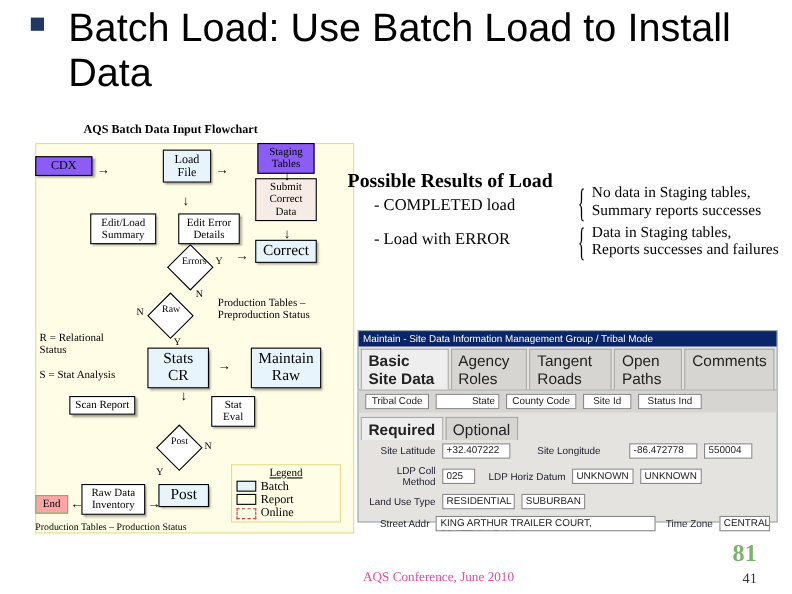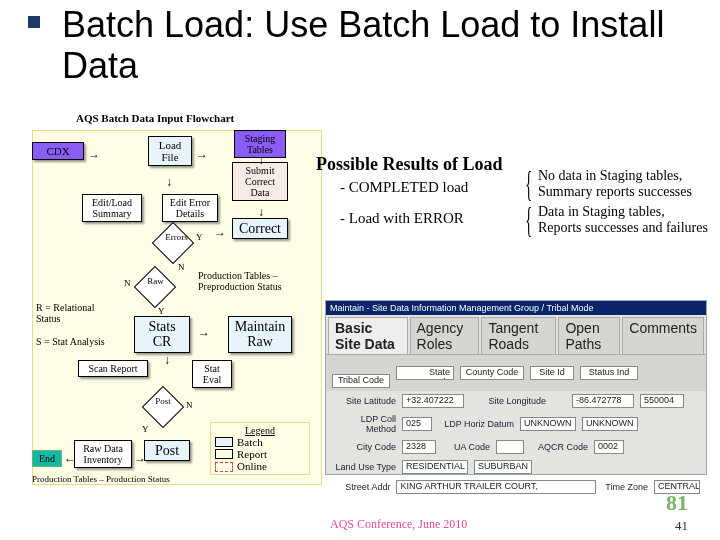--- a/index.html
+++ b/index.html
@@ -23,21 +23,21 @@
     font-size: 11px; font-weight: bold;
   }
   .abs { position: absolute; }
   .box {
     border: 1px solid #000; text-align: center;
     padding: 2px 4px; background: #fff; line-height: 1.1;
   }
   .shadow { box-shadow: 2px 2px 2px rgba(0,0,0,.4); }
   .bg-y  { background: #8b5cf6; }
   .bg-yb { background: #fffde5; border: 1px solid #e5dc8a; }
-  .bg-g  { background: #14b8a6; border: 1px solid #6b6; }
+  .bg-g  { background: #fca5a5; border: 1px solid #6b6; }
   .bg-b  { background: #e8f4fb; }
   .bg-o  { background: #f7ece5; }
   .diamond {
     width: 30px; height: 30px; transform: rotate(45deg);
     border: 1px solid #000; background: #fff;
   }
   .dlabel { transform: rotate(-45deg); display:block; font-size:9px; }
   .small { font-size: 9px; }
   .mid   { font-size: 10px; }
   .big   { font-size: 14px; }
@@ -100,21 +100,21 @@
 
 <div class="abs mid" style="left:198px; top:270px; width:110px;">Production Tables – Preproduction Status</div>
 
 <div class="abs mid" style="left:36px; top:302px; width:80px;">R = Relational Status</div>
 <div class="abs mid" style="left:36px; top:336px; width:80px;">S = Stat Analysis</div>
 
 <div class="abs box shadow bg-b big" style="left:134px; top:316px; width:56px;">Stats CR</div>
 
 <div class="abs box shadow bg-b big" style="left:228px; top:316px; width:64px;">Maintain Raw</div>
 
-<div class="abs box shadow" style="left:78px; top:360px; width:70px; font-size:10px;">Scan Report</div>
+<div class="abs box shadow" style="left:63px; top:360px; width:60px; font-size:10px;">Scan Report</div>
 
 <div class="abs box shadow" style="left:192px; top:360px; width:40px; font-size:10px;">Stat Eval</div>
 
 <div class="abs diamond" style="left:148px; top:392px;">
   <span class="dlabel">Post</span>
 </div>
 <span class="abs small" style="left:186px; top:400px;">N</span>
 <span class="abs small" style="left:142px; top:424px;">Y</span>
 
 <div class="abs box shadow" style="left:74px; top:440px; width:58px; font-size:10px;">Raw Data Inventory</div>
@@ -172,49 +172,45 @@
 <div class="panel">
   <div style="background:#0a246a;color:#fff;padding:2px 4px;font-size:9px;">Maintain - Site Data Information Management Group / Tribal Mode</div>
   <div class="tabstrip">
     <div class="tab active">Basic Site Data</div>
     <div class="tab">Agency Roles</div>
     <div class="tab">Tangent Roads</div>
     <div class="tab">Open Paths</div>
     <div class="tab">Comments</div>
   </div>
   <div class="row" style="background:#d6d5d2; border-top:1px solid #aaa;">
-    <span class="fld" style="width:58px;text-align:center;margin-top:16px;">Tribal Code</span>
+    <span class="fld" style="width:58px;text-align:center;">Tribal Code</span>
     <span class="fld" style="width:58px;text-align:center;padding-left:32px;">State Code</span>
     <span class="fld" style="width:64px;text-align:center;">County Code</span>
     <span class="fld" style="width:44px;text-align:center;">Site Id</span>
     <span class="fld" style="width:58px;text-align:center;">Status Ind</span>
+  </div>
+  <div class="tabstrip" style="padding-top:4px;">
+    <div class="tab active">Required</div>
+    <div class="tab">Optional</div>
   </div>
   <div class="row">
     <span class="lbl">Site Latitude</span>
     <span class="fld" style="width:62px;">+32.407222</span>
     <span class="lbl" style="width:76px;">Site Longitude</span>
     <span class="fld" style="width:62px;margin-left:20px;">-86.472778</span>
     <span class="fld" style="width:44px;">550004</span>
   </div>
   <div class="row">
     <span class="lbl">LDP Coll Method</span>
     <span class="fld" style="width:30px;">025</span>
     <span class="lbl" style="width:76px;">LDP Horiz Datum</span>
     <span class="fld" style="width:56px;">UNKNOWN</span>
     <span class="fld" style="width:56px;">UNKNOWN</span>
   </div>
   <div class="row">
-    <span class="lbl">City Code</span>
-    <span class="fld" style="width:34px;">2328</span>
-    <span class="lbl" style="width:48px;">UA Code</span>
-    <span class="fld" style="width:28px;"></span>
-    <span class="lbl" style="width:58px;">AQCR Code</span>
-    <span class="fld" style="width:30px;">0002</span>
-  </div>
-  <div class="row">
     <span class="lbl">Land Use Type</span>
     <span class="fld" style="width:66px;">RESIDENTIAL</span>
     <span class="fld" style="width:58px;">SUBURBAN</span>
   </div>
   <div class="row">
     <span class="lbl">Street Addr</span>
     <span class="fld" style="width:200px;">KING ARTHUR TRAILER COURT, PRATTVILLE, AL</span>
     <span class="lbl" style="width:50px;">Time Zone</span>
     <span class="fld" style="width:46px;">CENTRAL</span>
   </div>

